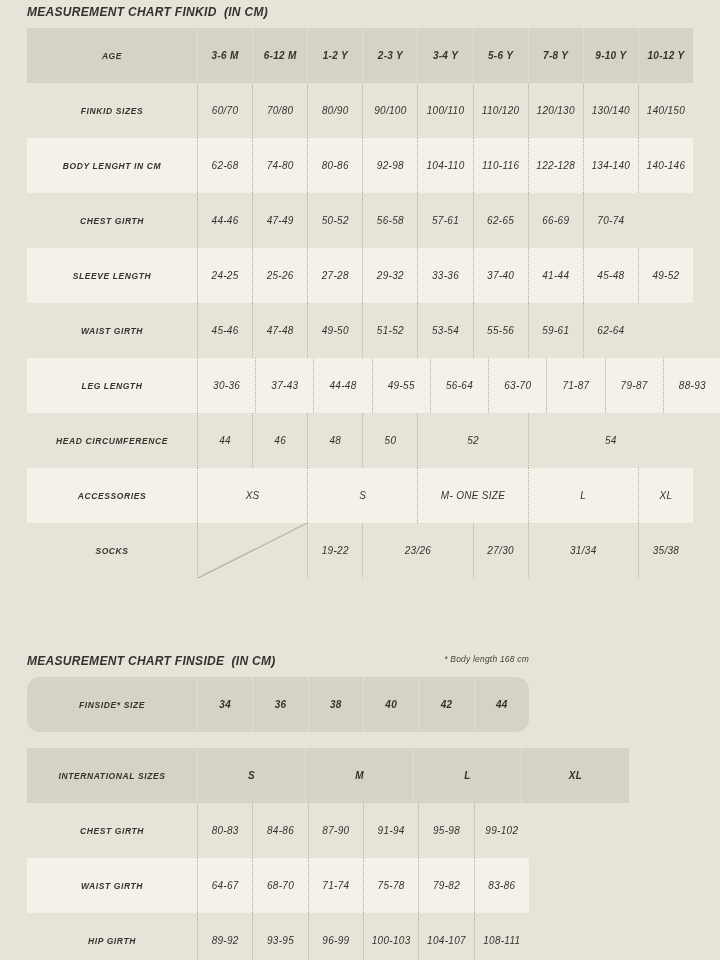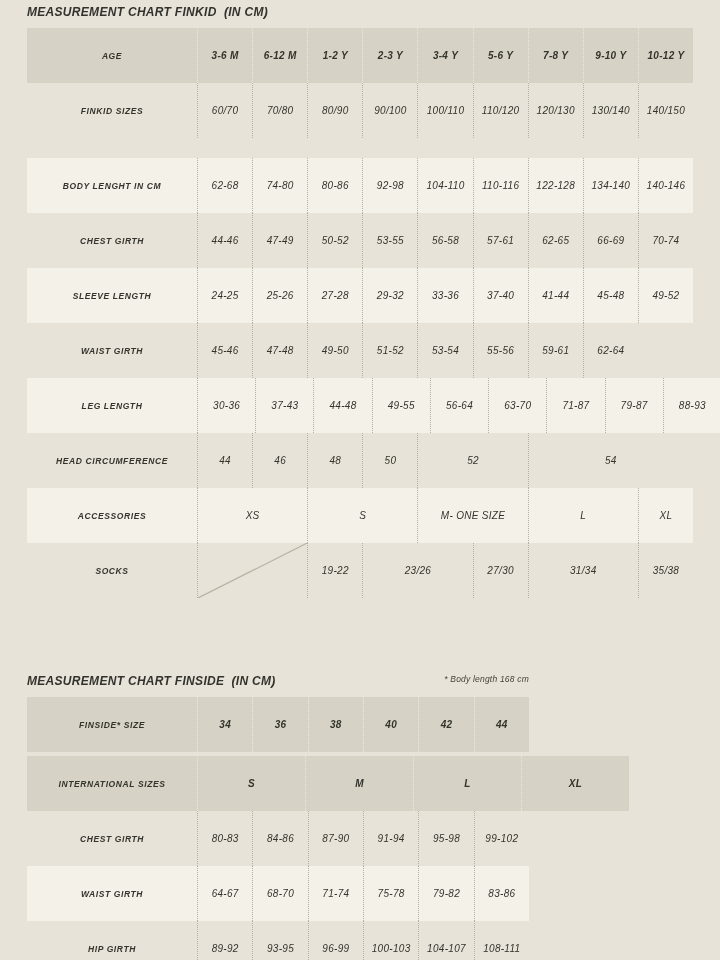--- a/index.html
+++ b/index.html
@@ -21,21 +21,21 @@
   }
   .note {
     font-size: 8.5px; font-weight: 400; letter-spacing: 0.2px; color: #45443c;
     white-space: pre;
   }
   .tbl { margin-top: 9px; }
   .trow { display: grid; height: 55px; }
   .trow.hdr  { background: #d6d2c5; }
   .trow.cream { background: #f4f1e8; }
   .trow.beige { background: transparent; }
-  .trow.gap-below { margin-bottom: 4px; }
+  .trow.gap-below { margin-bottom: 16px; border-radius: 13px; }
   .tcell {
     display: flex; align-items: center; justify-content: center;
     position: relative; text-align: center;
     border-left: 1px dotted #b5b0a2;
     min-width: 0;
   }
   .tcell.label {
     border-left: none;
     font-size: 8.5px; font-weight: 700; letter-spacing: 0.6px;
     padding: 0 4px;
@@ -71,38 +71,37 @@
           <div class="tcell val">60/70</div>
           <div class="tcell val">70/80</div>
           <div class="tcell val">80/90</div>
           <div class="tcell val">90/100</div>
           <div class="tcell val">100/110</div>
           <div class="tcell val">110/120</div>
           <div class="tcell val">120/130</div>
           <div class="tcell val">130/140</div>
           <div class="tcell val">140/150</div>
         </div>
-        <div class="trow cream" style="width: 666px; grid-template-columns: 170px repeat(9, 1fr); margin-top: 20px;">
+        <div class="trow cream" style="width: 666px; grid-template-columns: 170px repeat(9, 1fr);">
           <div class="tcell label">BODY LENGHT IN CM</div>
           <div class="tcell val">62-68</div>
           <div class="tcell val">74-80</div>
           <div class="tcell val">80-86</div>
           <div class="tcell val">92-98</div>
           <div class="tcell val">104-110</div>
           <div class="tcell val">110-116</div>
           <div class="tcell val">122-128</div>
           <div class="tcell val">134-140</div>
           <div class="tcell val">140-146</div>
         </div>
         <div class="trow beige" style="width: 666px; grid-template-columns: 170px repeat(9, 1fr);">
           <div class="tcell label">CHEST GIRTH</div>
           <div class="tcell val">44-46</div>
           <div class="tcell val">47-49</div>
           <div class="tcell val">50-52</div>
-          <div class="tcell val">53-55</div>
           <div class="tcell val">56-58</div>
           <div class="tcell val">57-61</div>
           <div class="tcell val">62-65</div>
           <div class="tcell val">66-69</div>
           <div class="tcell val">70-74</div>
         </div>
         <div class="trow cream" style="width: 666px; grid-template-columns: 170px repeat(9, 1fr);">
           <div class="tcell label">SLEEVE LENGTH</div>
           <div class="tcell val">24-25</div>
           <div class="tcell val">25-26</div>

